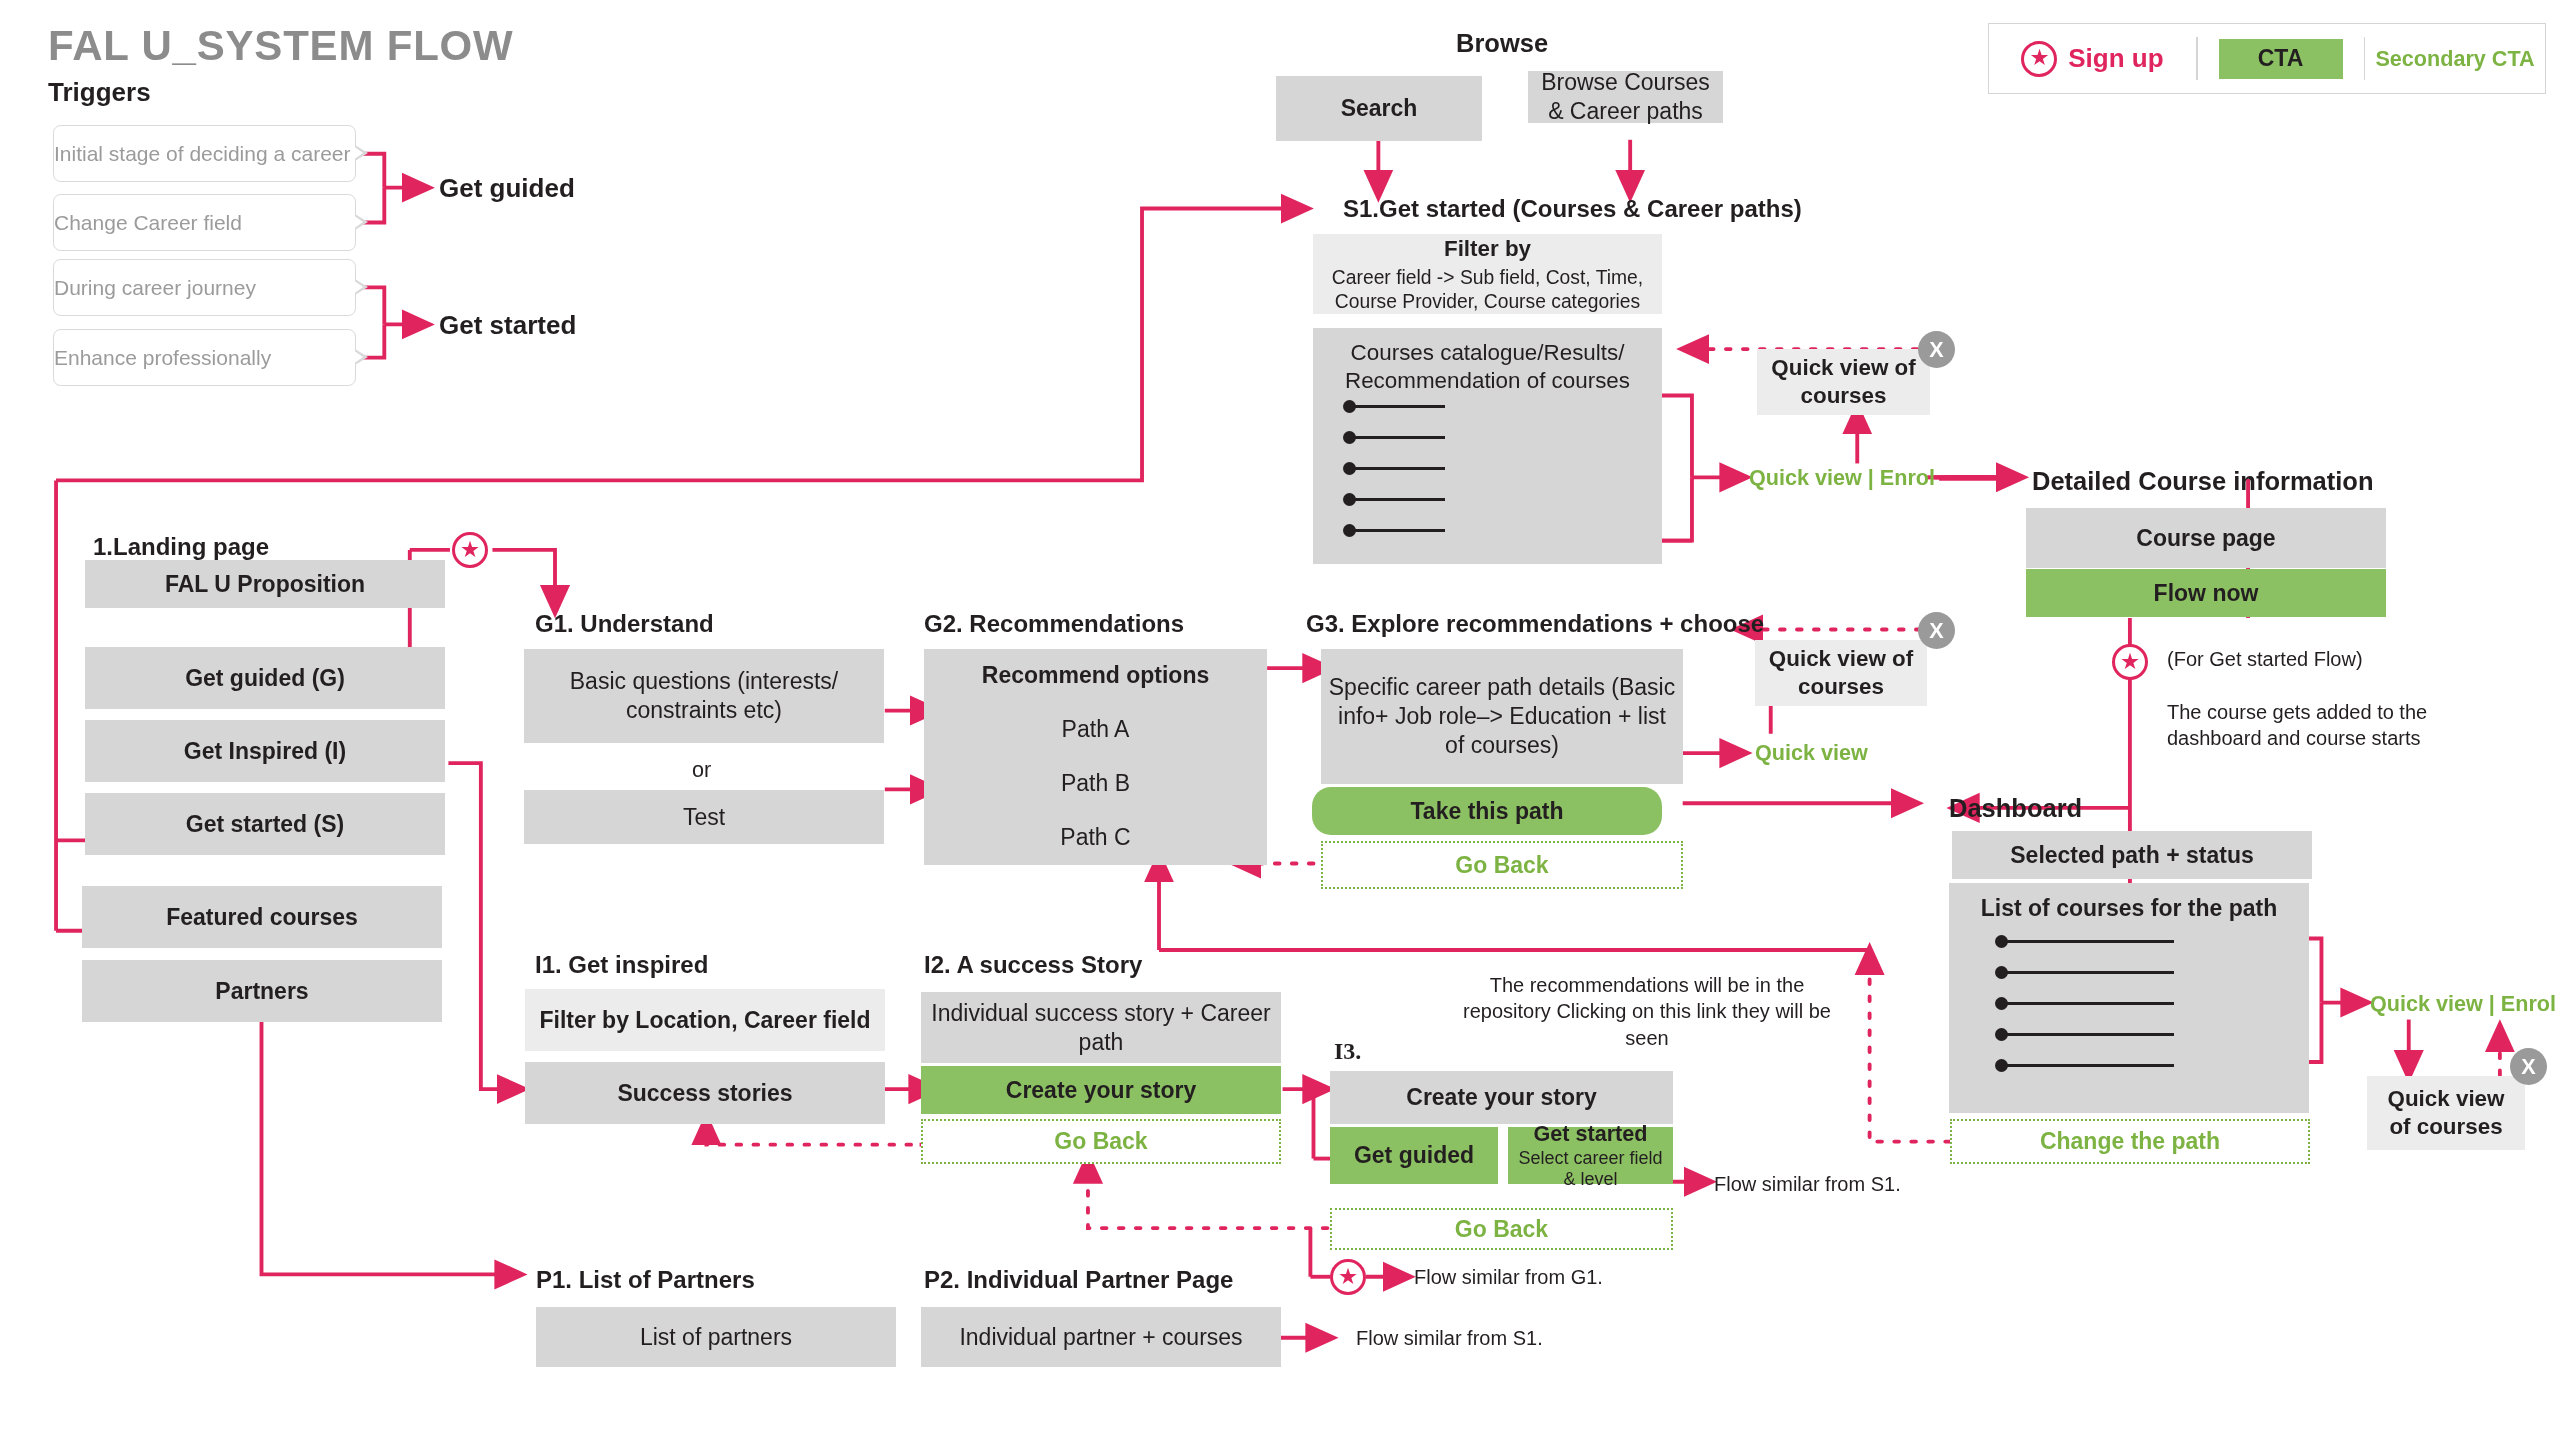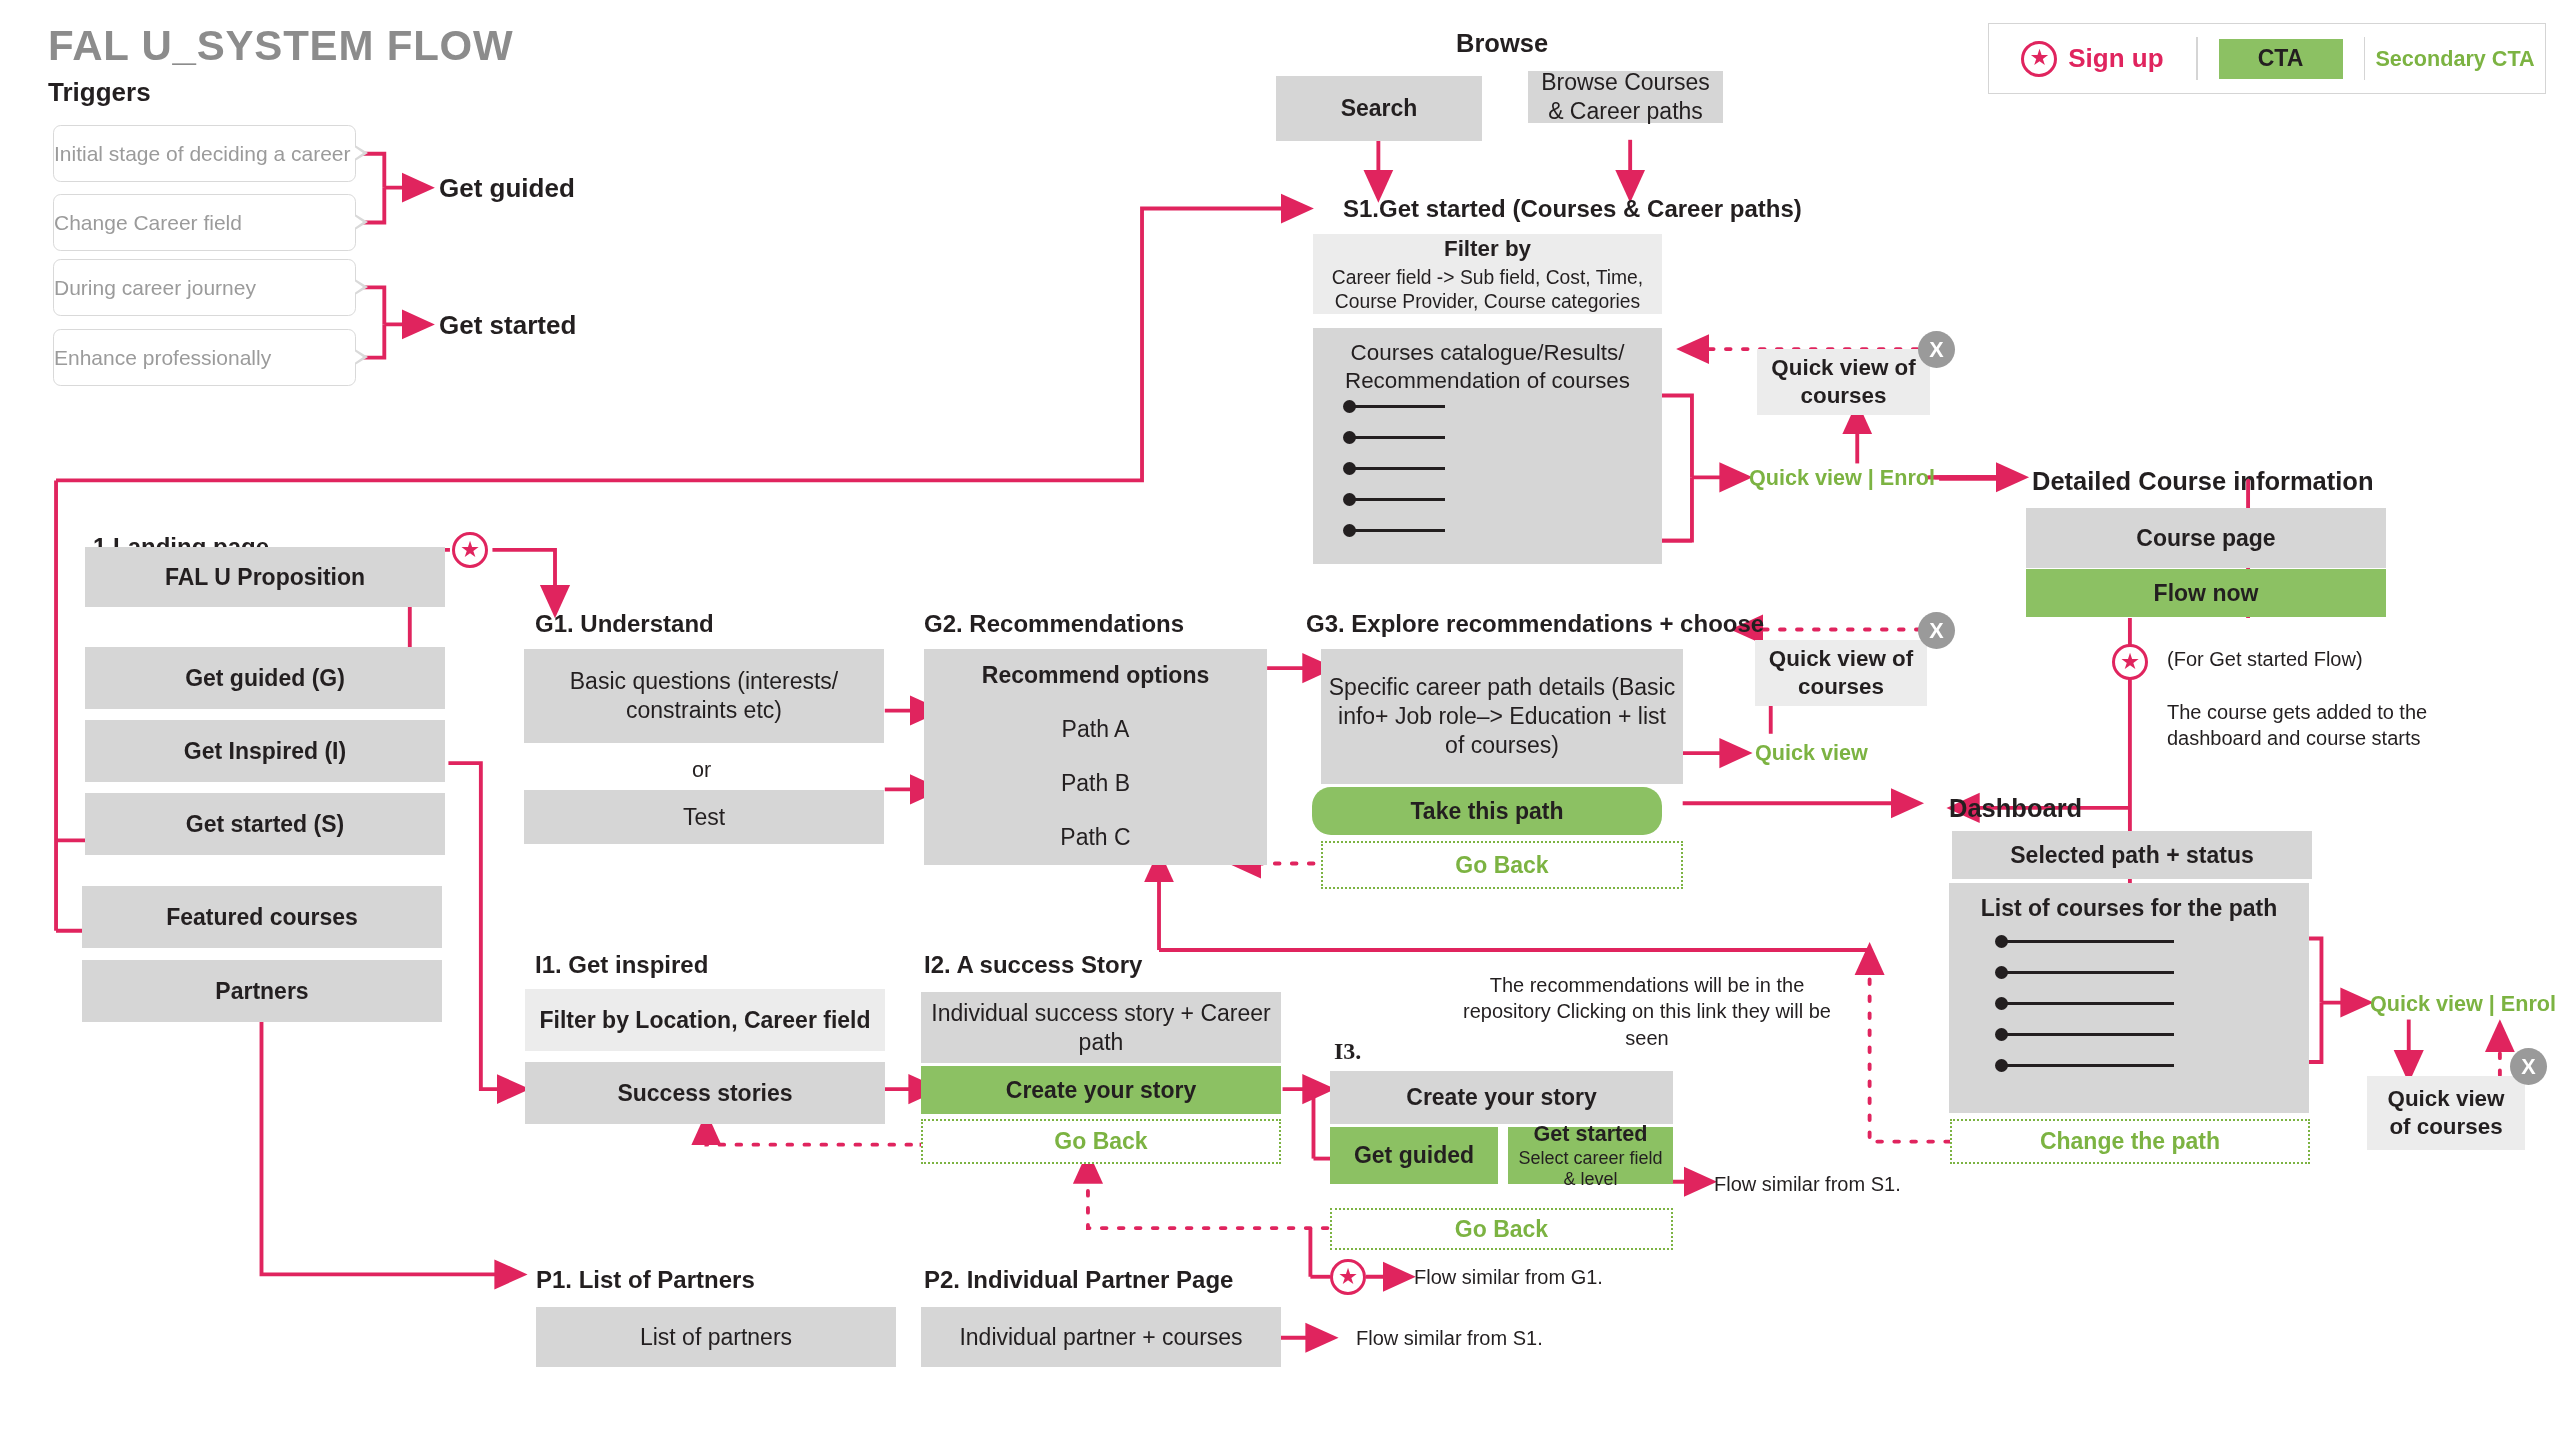--- a/index.html
+++ b/index.html
@@ -283,21 +283,21 @@
   </div>
   <div class="box light" style="left:1757px;top:349px;width:173px;height:66px;font-weight:700;font-size:22.4px;">
       <span>Quick view of courses</span>
     </div>
   <div class="xbtn" style="left:1918px;top:331px;">
       <span>X</span>
     </div>
   <div class="lbl green" style="left:1749px;top:465px;">Quick view  |  Enrol</div>
 
   <div class="sectitle" style="left:93px;top:533px;">1.Landing page</div>
-  <div class="box" style="left:85px;top:547px;width:360px;height:60px;">FAL U Proposition</div>
+  <div class="box" style="left:85px;top:560px;width:360px;height:48px;">FAL U Proposition</div>
   <div class="box" style="left:85px;top:647px;width:360px;height:62px;">Get guided (G)</div>
   <div class="box" style="left:85px;top:720px;width:360px;height:62px;">Get Inspired (I)</div>
   <div class="box" style="left:85px;top:793px;width:360px;height:62px;">Get started (S)</div>
   <div class="box" style="left:82px;top:886px;width:360px;height:62px;">Featured courses</div>
   <div class="box" style="left:82px;top:960px;width:360px;height:62px;">Partners</div>
   <div class="star star-abs" style="left:452px;top:532px;"></div>
 
   <div class="sectitle" style="left:535px;top:610px;">G1. Understand</div>
   <div class="box" style="left:524px;top:649px;width:360px;height:94px;font-weight:400;">Basic questions (interests/ constraints etc)</div>
   <div class="lbl" style="left:692px;top:757px;font-size:21.6px;font-weight:400;">or</div>

